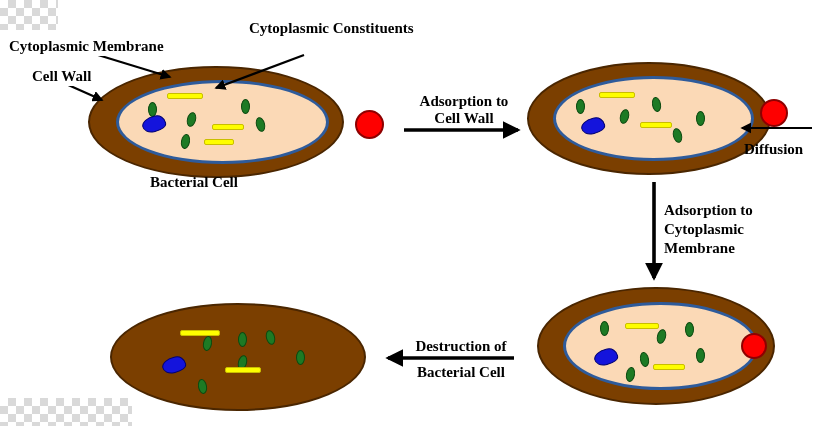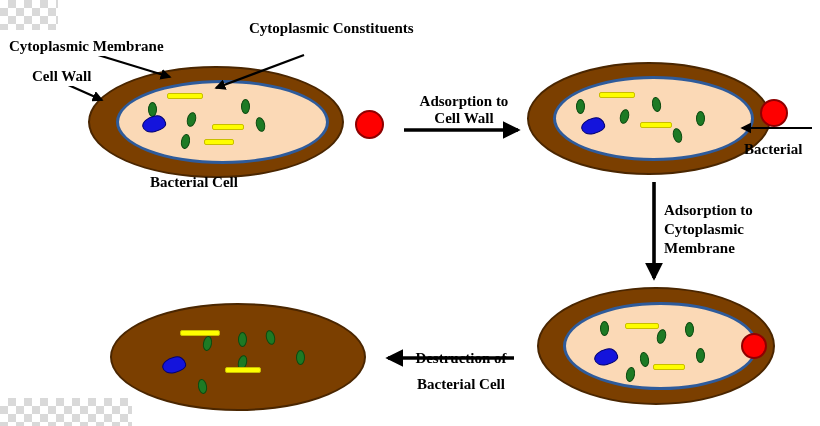--- a/index.html
+++ b/index.html
@@ -66,21 +66,21 @@
   }
   .label.boxed{background:#fff;padding:1px 4px;}
   #lbl-cyto-membrane{left:5px;top:36px;}
   #lbl-cell-wall{left:28px;top:66px;}
   #lbl-cyto-const{left:245px;top:18px;}
   #lbl-bacterial-cell{left:150px;top:173px;}
   #lbl-polymer{left:308px;top:148px;width:124px;text-align:center;line-height:19px;}
   #lbl-step1{left:406px;top:93px;width:116px;text-align:center;line-height:17px;}
   #lbl-diffusion{left:744px;top:140px;}
   #lbl-step2{left:664px;top:201px;line-height:19px;}
-  #lbl-step3{left:402px;top:333px;width:118px;text-align:center;line-height:26px;margin-top:12px;}
+  #lbl-step3{left:402px;top:333px;width:118px;text-align:center;line-height:26px;}
 </style>
 </head>
 <body>
 
 <div class="stage">
 
   <div class="checker checker-tl"></div>
   <div class="checker checker-bl"></div>
 
   <div class="cell cell1">
@@ -154,20 +154,20 @@
     <line class="thick" x1="654" y1="182" x2="654" y2="278"></line>
     <line class="thick" x1="514" y1="358" x2="388" y2="358"></line>
   </svg>
 
   <div class="label boxed" id="lbl-cyto-membrane">Cytoplasmic Membrane</div>
   <div class="label boxed" id="lbl-cell-wall">Cell Wall</div>
   <div class="label boxed" id="lbl-cyto-const">Cytoplasmic Constituents</div>
   <div class="label" id="lbl-bacterial-cell">Bacterial Cell</div>
   <div class="label" id="lbl-step1">Adsorption to
 Cell Wall</div>
-  <div class="label" id="lbl-diffusion">Bacterial</div>
+  <div class="label" id="lbl-diffusion">Diffusion</div>
   <div class="label" id="lbl-step2">Adsorption to
 Cytoplasmic
 Membrane</div>
   <div class="label" id="lbl-step3">Destruction of
 Bacterial Cell</div>
 
 </div>
 
 </body></html>

